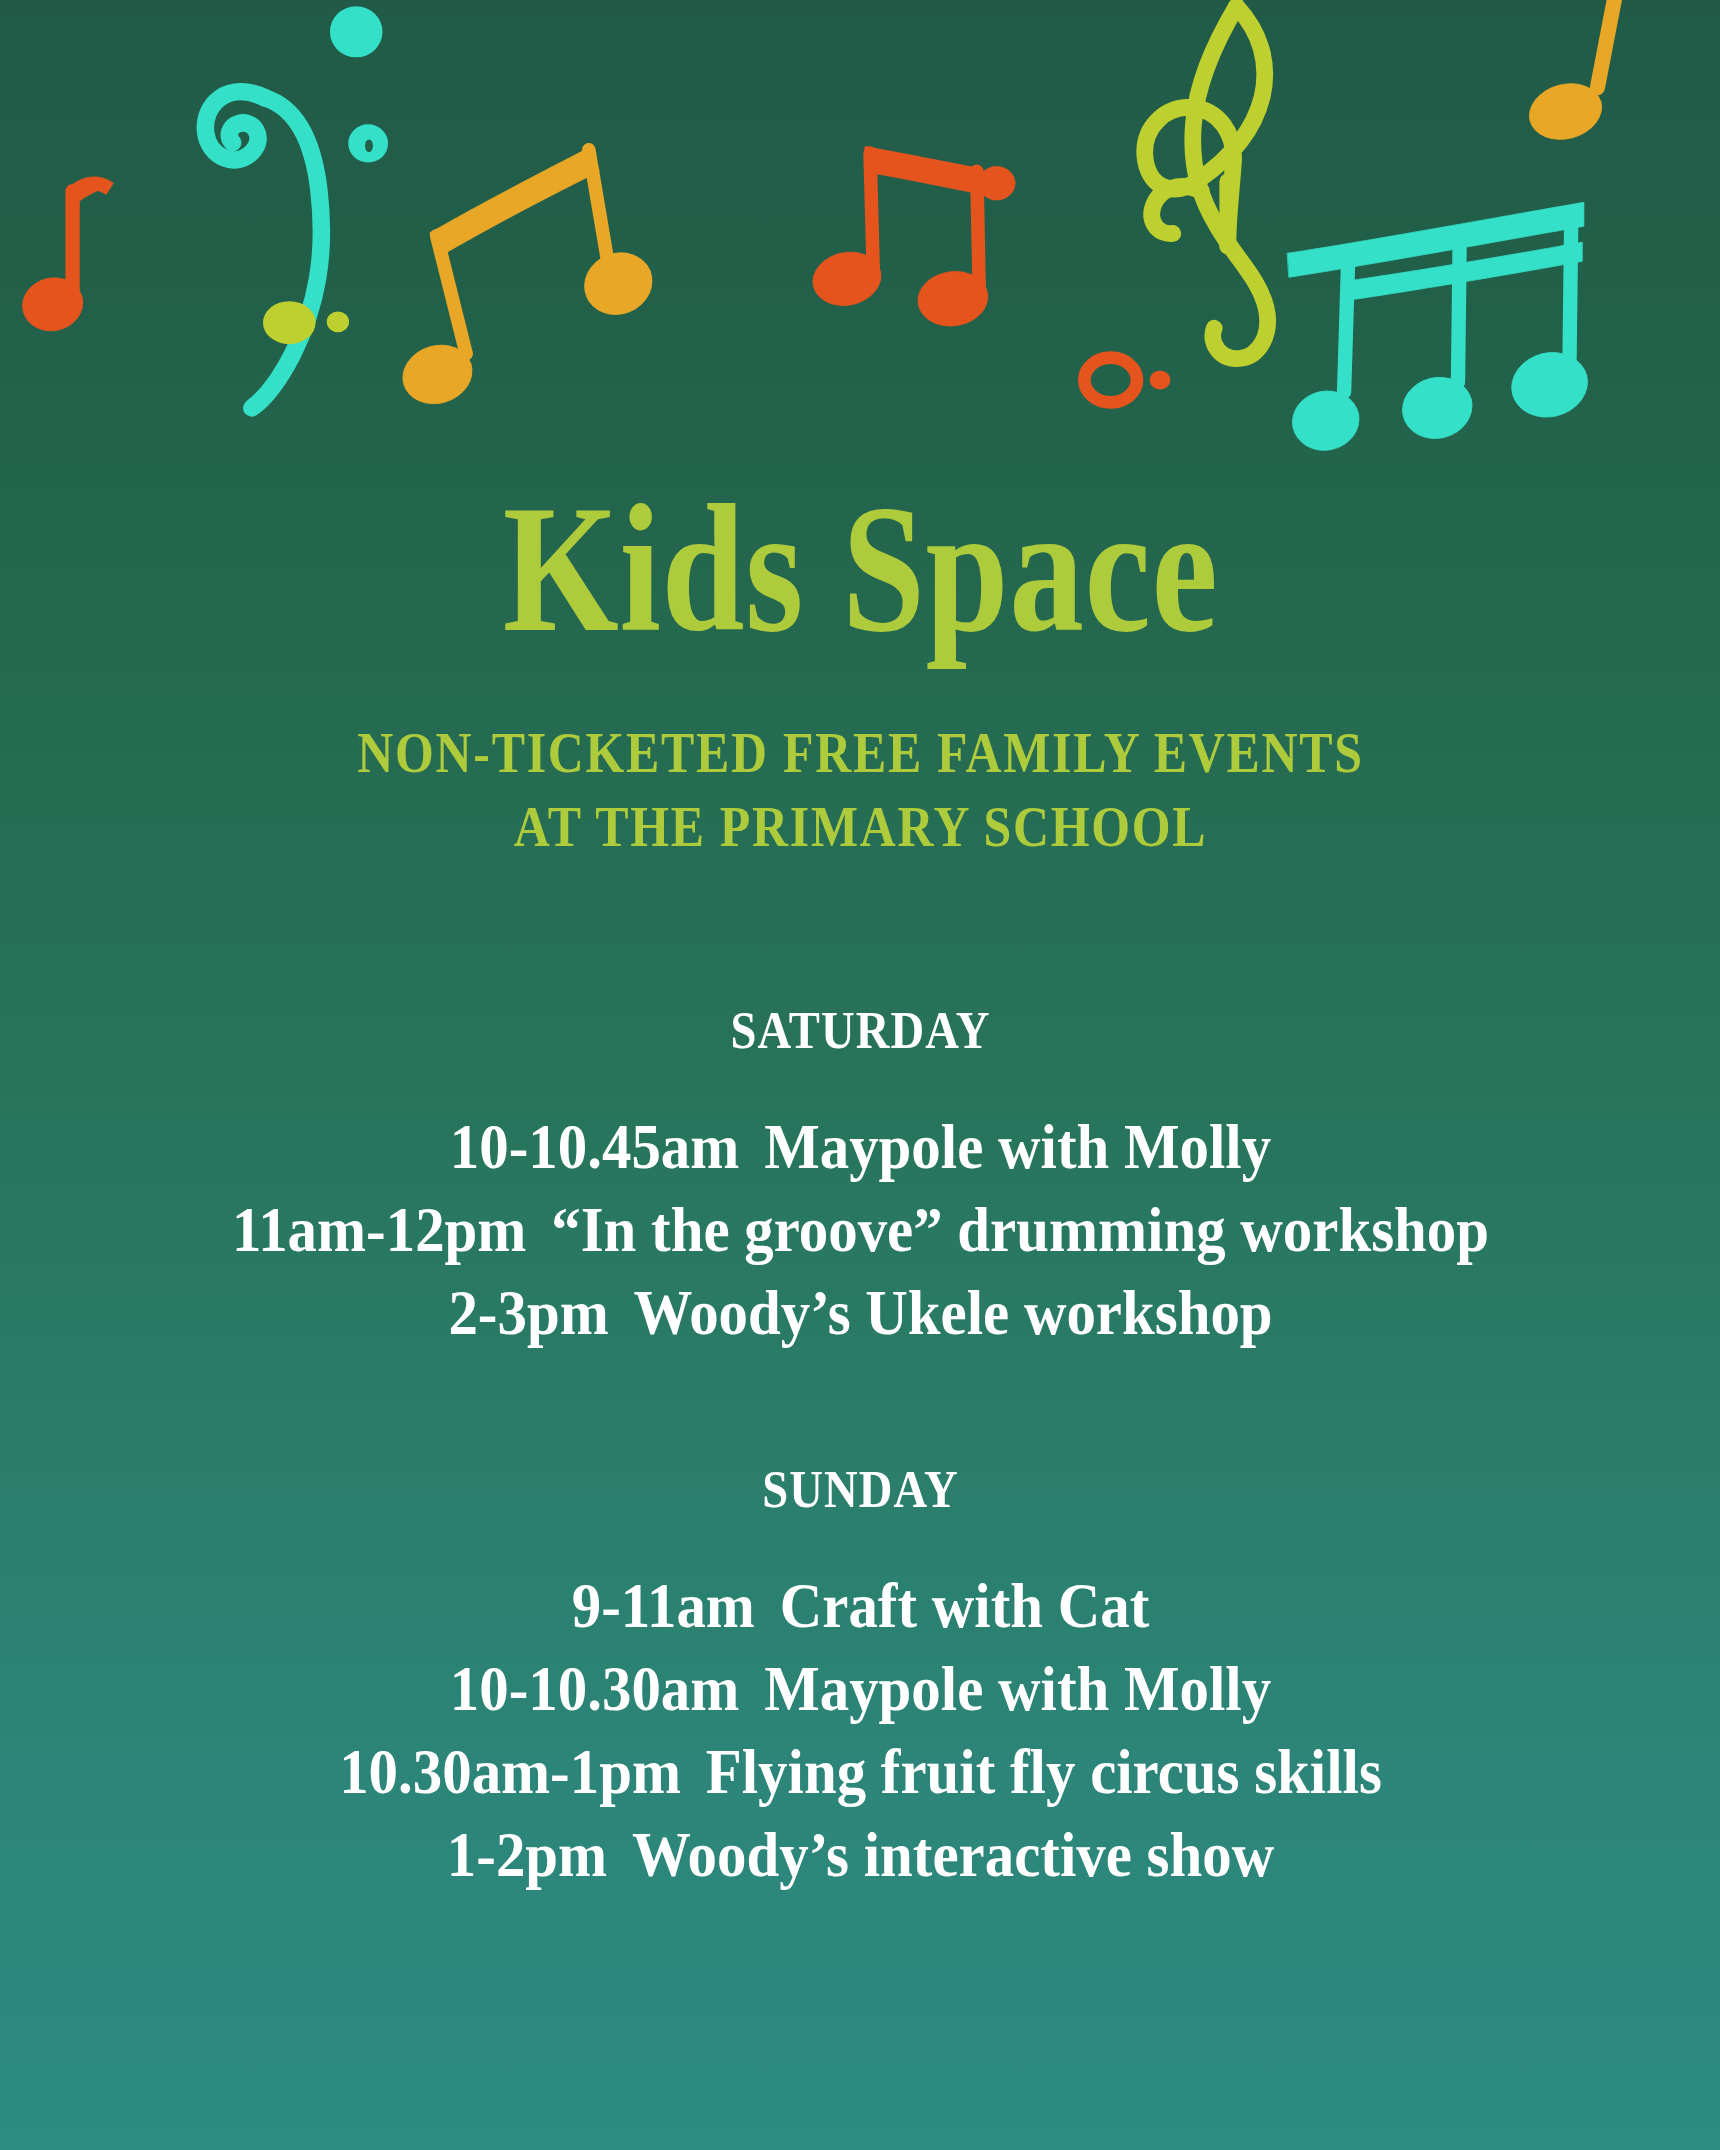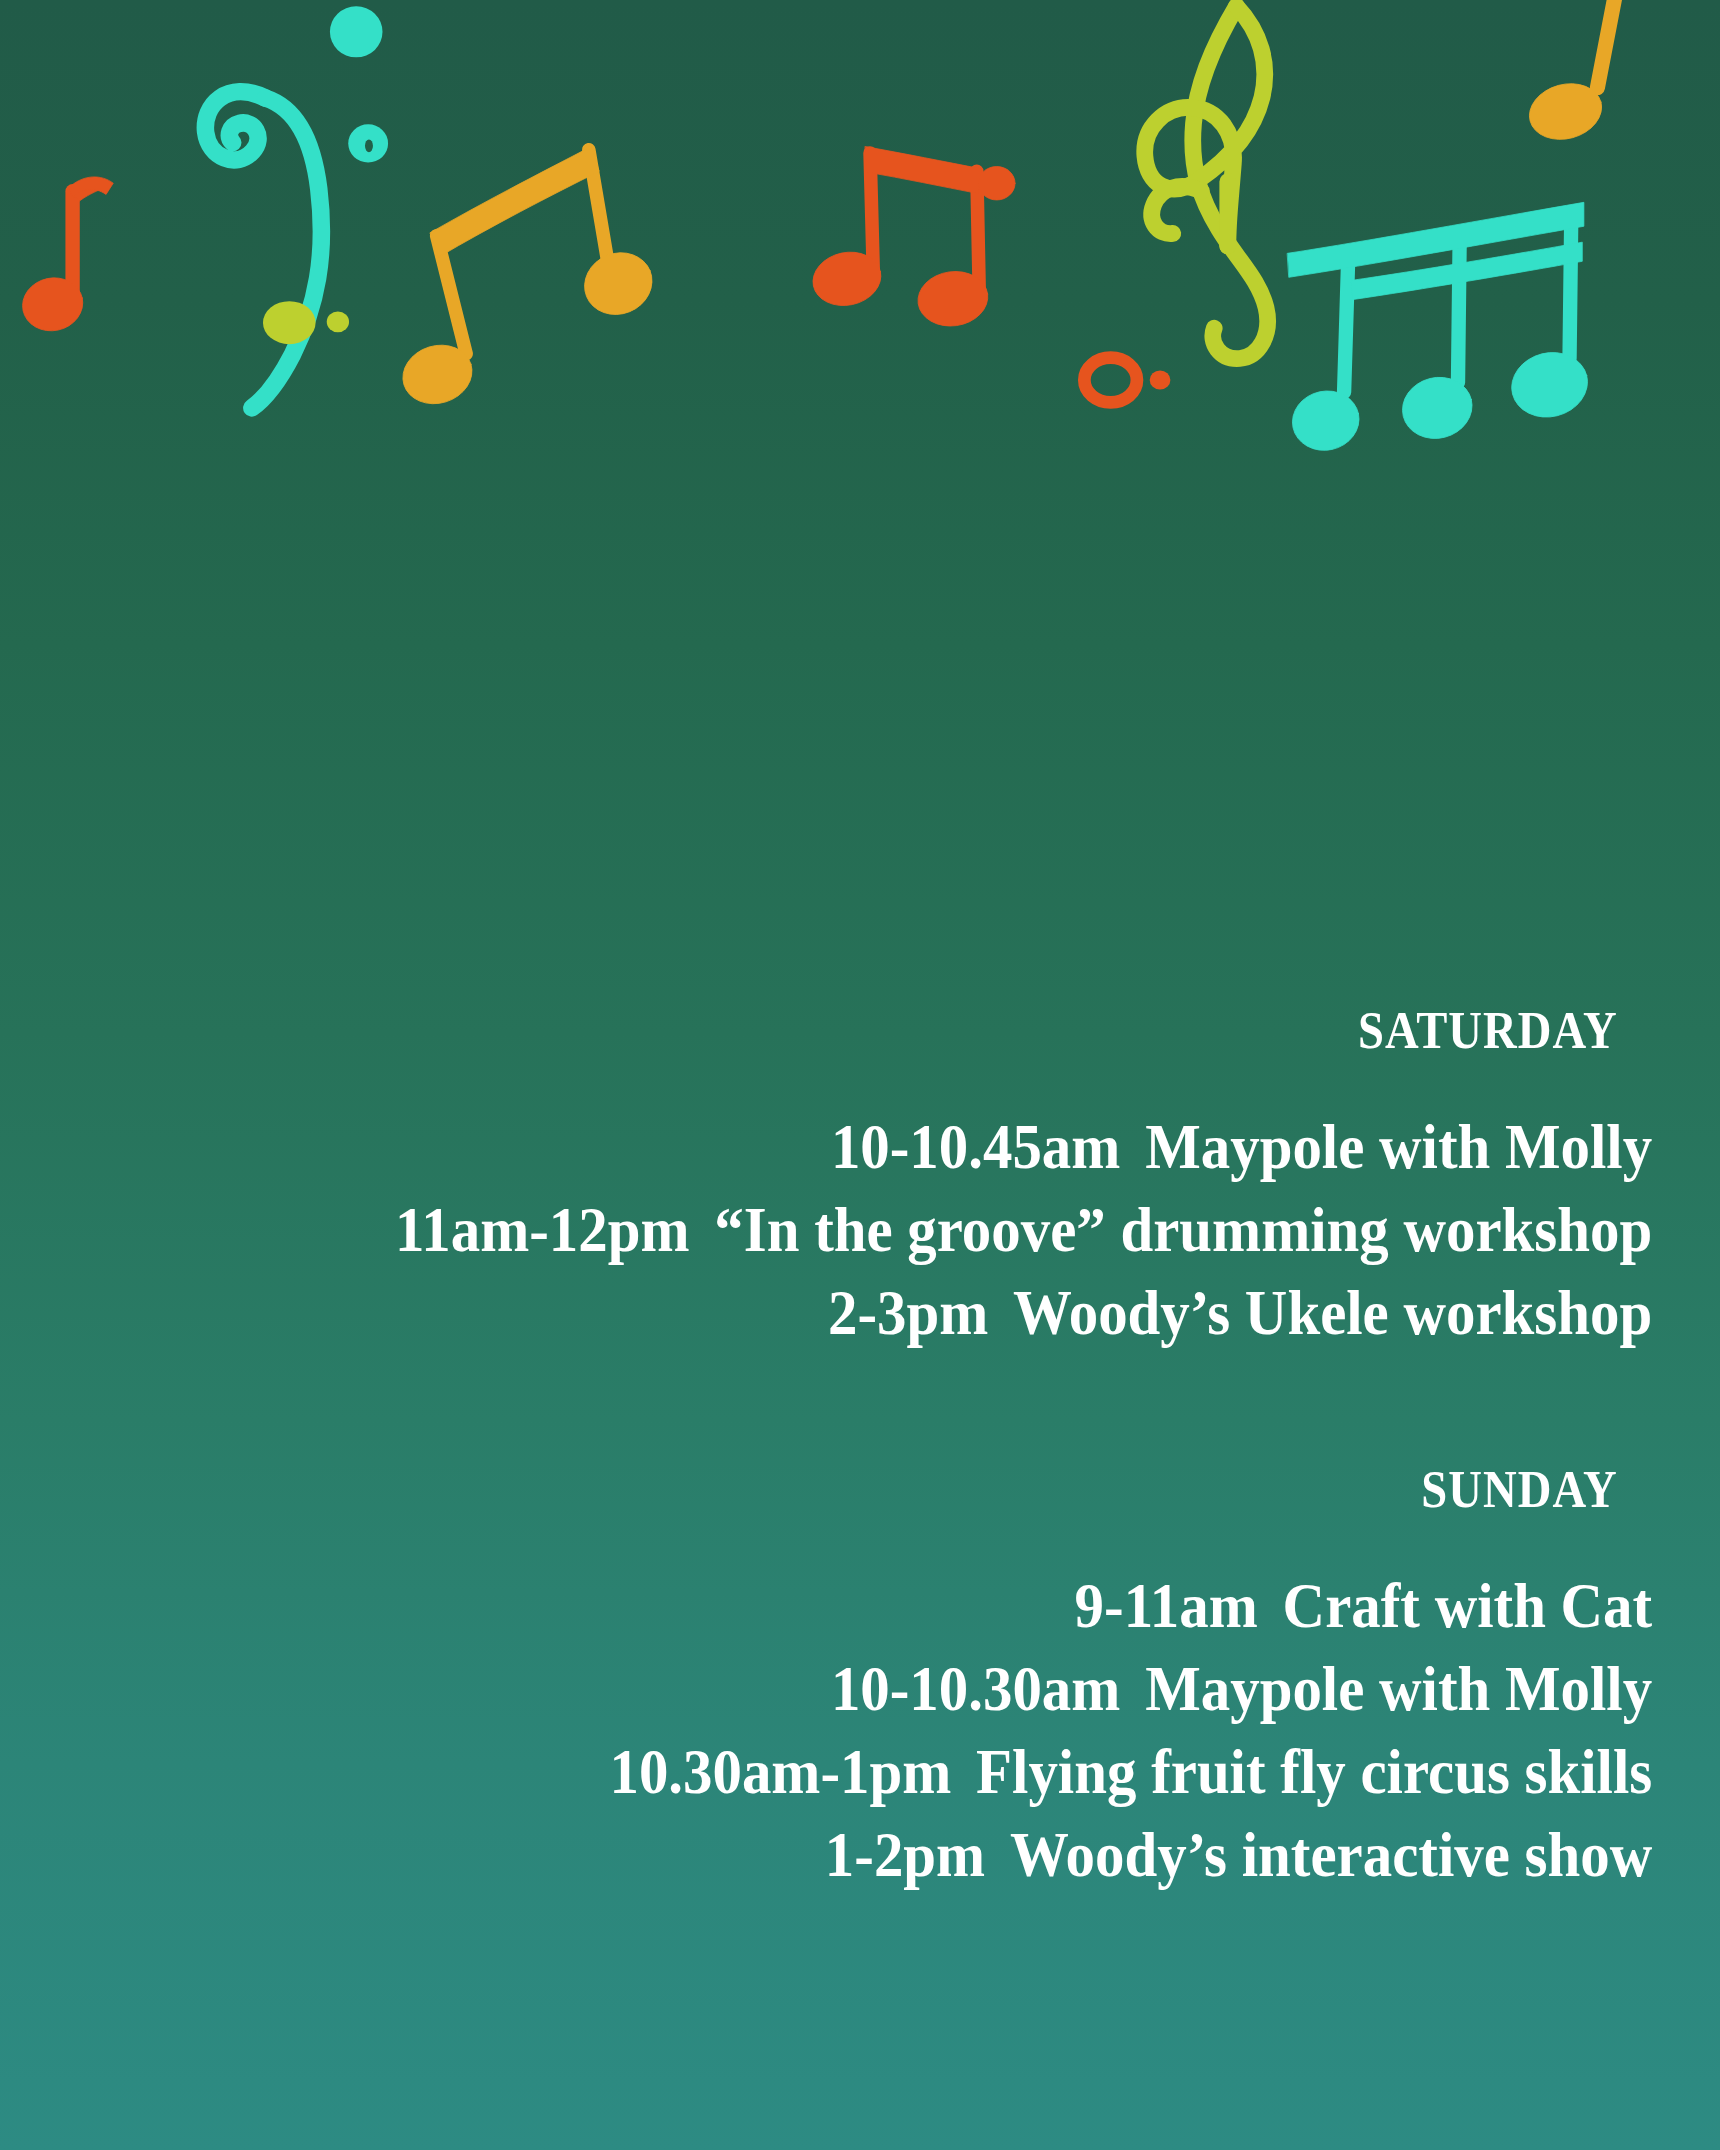--- a/index.html
+++ b/index.html
@@ -68,21 +68,21 @@
     white-space: nowrap;
   }
   .poster-subtitle .sub-line { display: block; }
 
   
   .schedule {
     position: absolute;
     left: 0;
     top: 1000px;
     width: 1721px;
-    text-align: right;
+    text-align: center;
     color: #ffffff;
   }
   .day-block { margin: 0 0 0 0; }
   .day-block + .day-block { margin-top: 104px; }
 
   .day-name {
     font-family: "Liberation Serif", "DejaVu Serif", serif;
     font-weight: 700;
     font-size: 53px;
     letter-spacing: 1.2px;
@@ -199,20 +199,27 @@
         <path d="M1616 318 C1720 302 1872 274 1988 254 L1988 284 C1874 304 1722 332 1618 348 Z"></path>
         <path d="M1696 352 C1780 340 1908 318 1986 304 L1986 328 C1908 342 1780 364 1698 376 Z"></path>
         <ellipse cx="1664" cy="528" rx="42" ry="37" transform="rotate(-12 1664 528)"></ellipse>
         <ellipse cx="1804" cy="512" rx="44" ry="38" transform="rotate(-14 1804 512)"></ellipse>
         <ellipse cx="1945" cy="483" rx="48" ry="40" transform="rotate(-14 1945 483)"></ellipse>
       </g>
 
     </svg>
   </div>
 
+  <div class="headline-wrap">
+    <h1 class="poster-title">Kids Space</h1>
+    <div class="poster-subtitle">
+      <span class="sub-line">NON-TICKETED FREE FAMILY EVENTS</span>
+      <span class="sub-line">AT THE PRIMARY SCHOOL</span>
+    </div>
+  </div>
 
   <div class="schedule">
 
     <div class="day-block">
       <div class="day-name">SATURDAY</div>
       <ul class="event-list">
         <li class="event-row">
           <span class="event-time">10-10.45am</span><span class="event-title">Maypole with Molly</span>
         </li>
         <li class="event-row">

